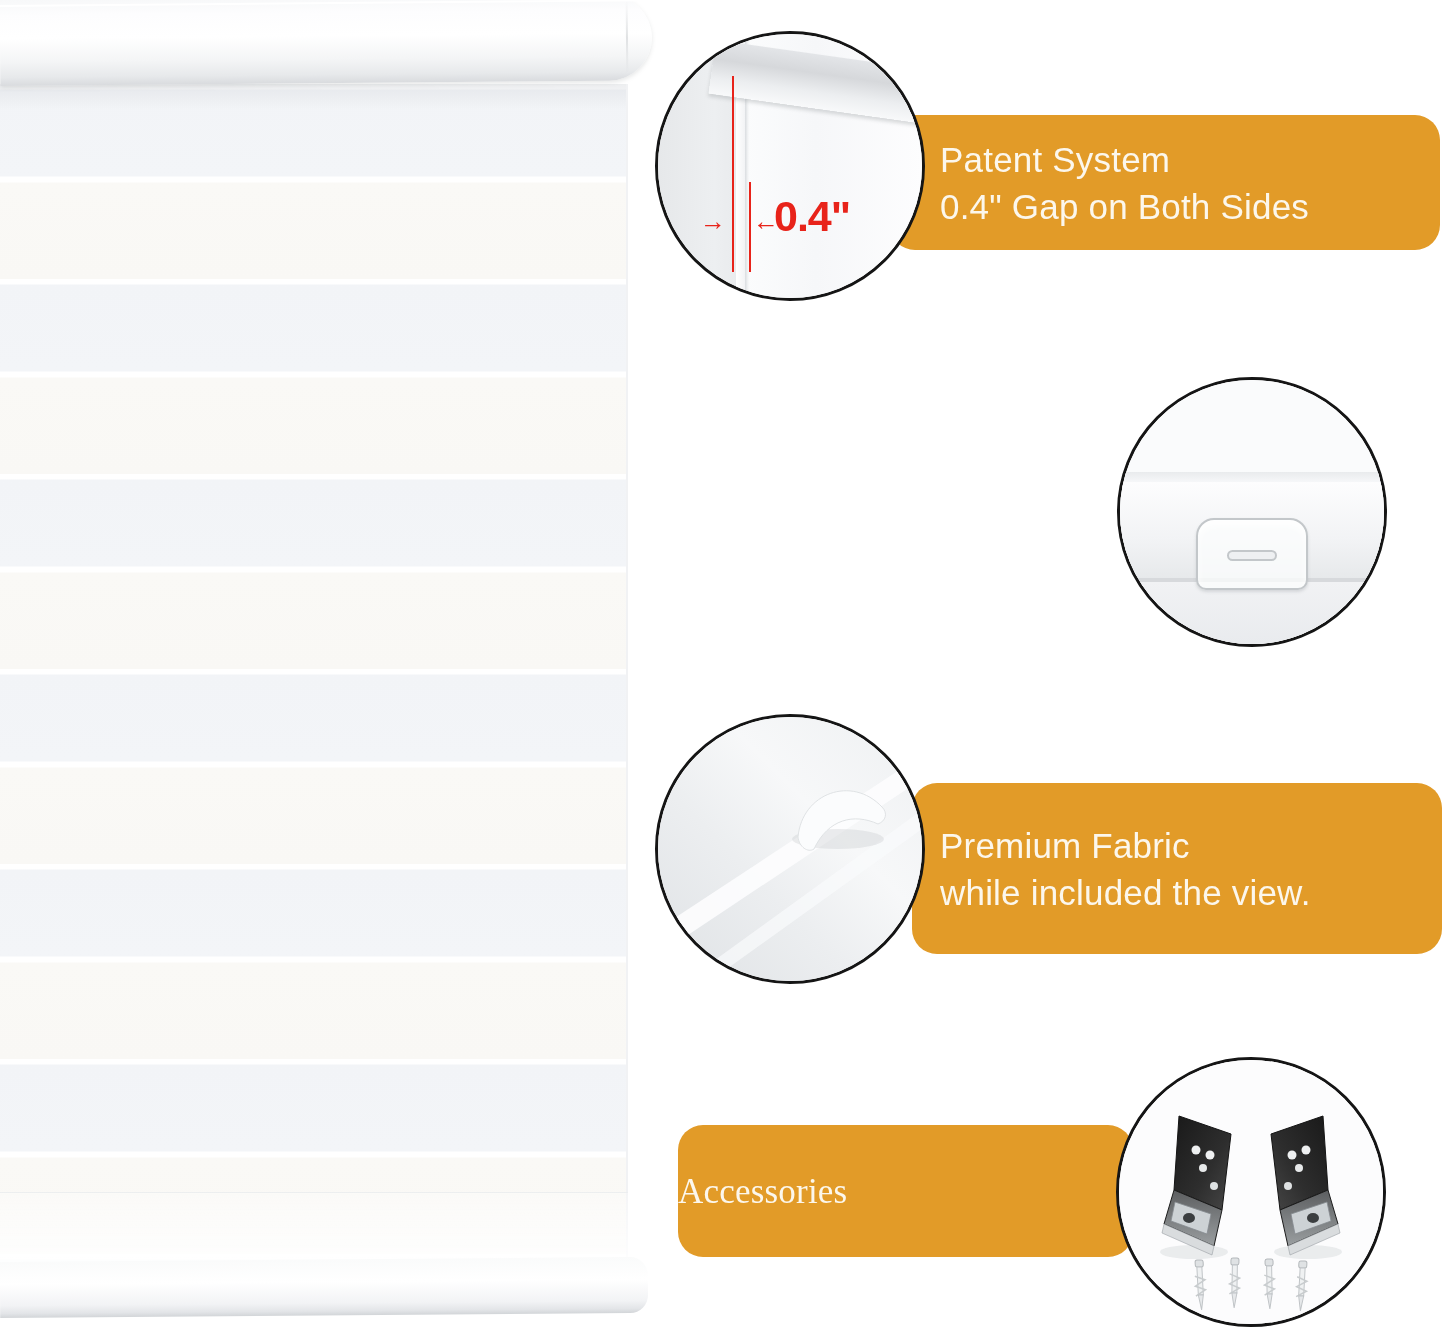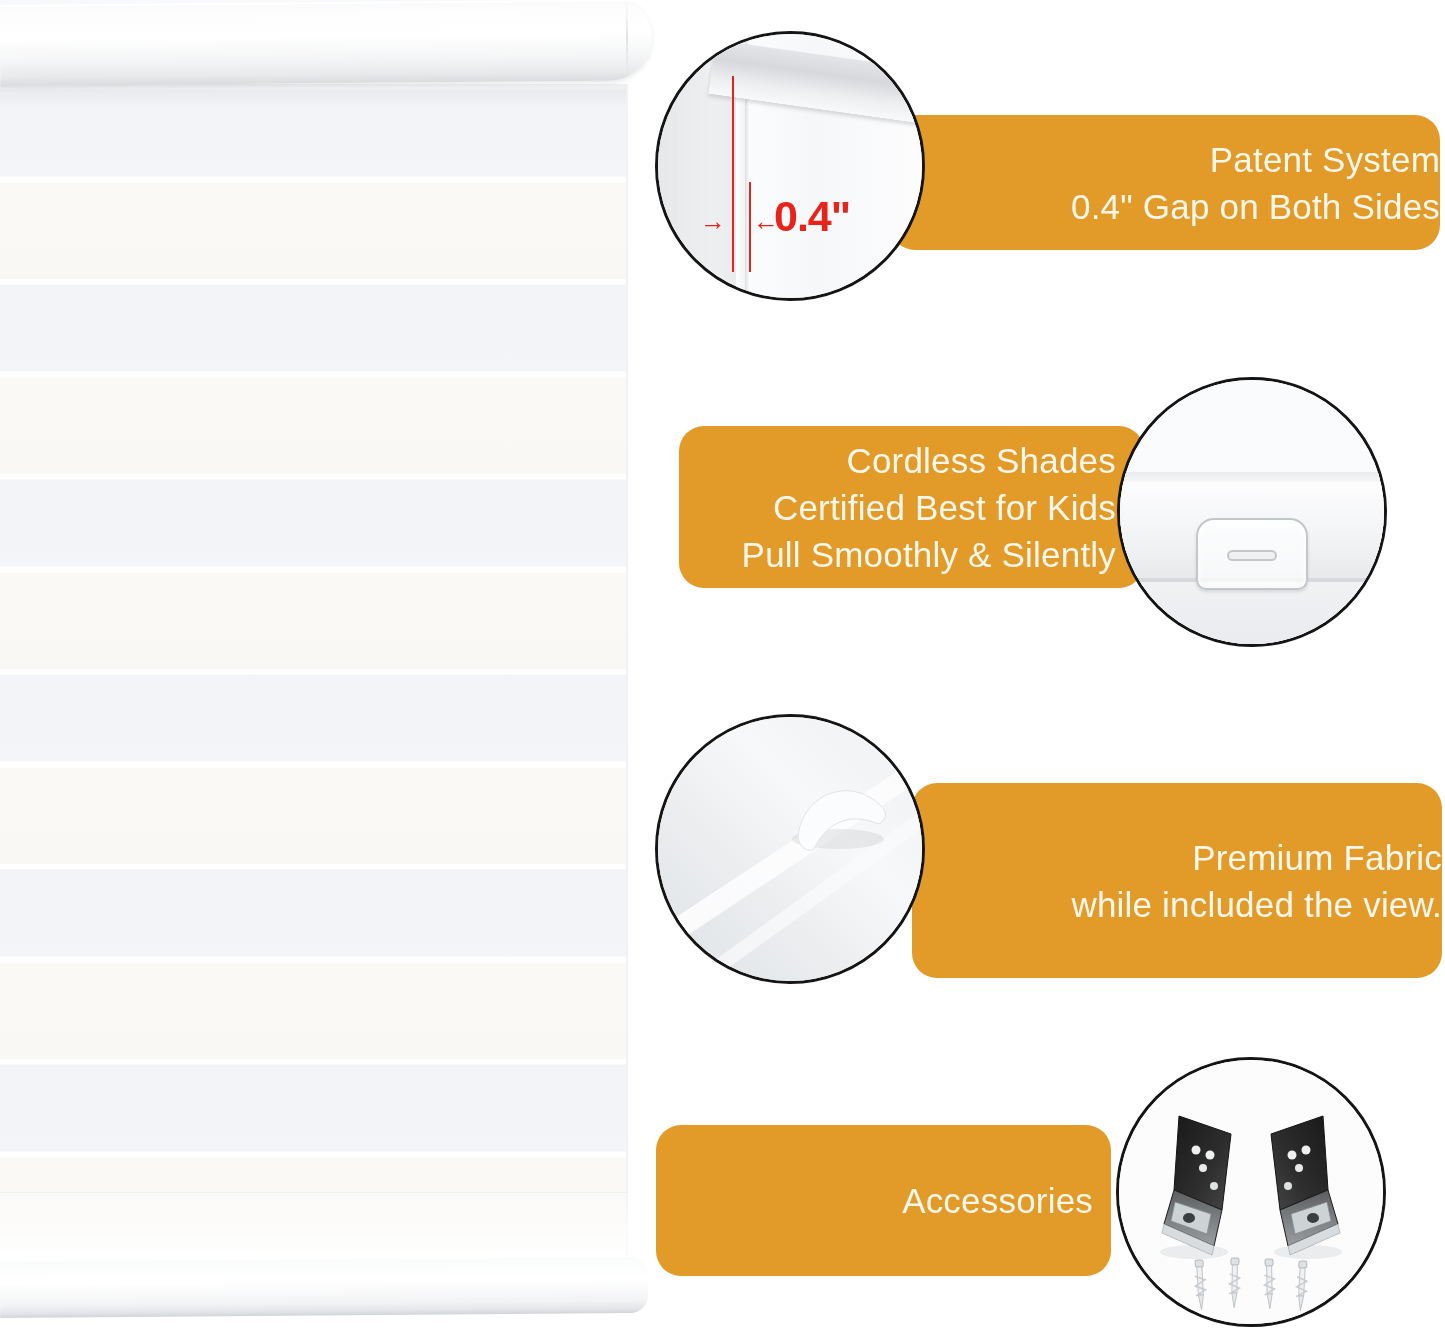--- a/index.html
+++ b/index.html
@@ -41,26 +41,26 @@
     position:absolute;left:0;top:1262px;width:648px;height:56px;
     border-radius:0 18px 18px 0;
     background:linear-gradient(180deg,#fafbfb 0%,#ffffff 40%,#f2f3f5 78%,#e3e5e8 92%,#d2d5d8 100%);
     transform:rotate(-0.45deg);transform-origin:left center;
   }
 
   
   .banner{
     position:absolute;z-index:1;background:#E29B28;color:#FCF7EC;border-radius:25px;
     display:flex;flex-direction:column;justify-content:center;
-    font-size:35px;line-height:47px;text-align:right;letter-spacing:.2px;
+    font-size:35px;line-height:47px;text-align:left;letter-spacing:.2px;
   }
   .banner-1{left:890px;top:115px;width:550px;height:135px;padding-left:50px;}
   .banner-2{left:679px;top:426px;width:465px;height:162px;padding-right:28px;}
-  .banner-3{left:912px;top:783px;width:530px;height:195px;padding-left:28px;}
-  .banner-4{left:656px;top:1125px;width:455px;height:151px;padding-right:18px;}
+  .banner-3{left:912px;top:783px;width:530px;height:171px;padding-left:28px;}
+  .banner-4{left:678px;top:1125px;width:455px;height:132px;padding-right:18px;font-family:Liberation Serif, serif;}
 
   
   .circle{
     position:absolute;z-index:2;width:270px;height:270px;border-radius:50%;
     border:3px solid #151515;overflow:hidden;background:#ffffff;
   }
   .circle-1{left:655px;top:31px;}
   .circle-2{left:1117px;top:377px;}
   .circle-3{left:655px;top:714px;}
   .circle-4{left:1116px;top:1057px;}
@@ -126,25 +126,20 @@
       <div class="c1-fabric-edge"></div>
       <div class="c1-rail"></div>
       <div class="m-line m-line-a"></div>
       <div class="m-line m-line-b"></div>
       <span class="m-arrow m-arrow-r">→</span>
       <span class="m-arrow m-arrow-l">←</span>
       <span class="m-label">0.4"</span>
     </div>
   </div>
 
-  <div class="banner banner-2">
-    <div>Cordless Shades</div>
-    <div>Certified Best for Kids</div>
-    <div>Pull Smoothly &amp; Silently</div>
-  </div>
   <div class="circle circle-2">
     <div class="inner">
       <div class="c2-bg"></div>
       <div class="c2-seam"></div>
       <div class="c2-rail-face"></div>
       <div class="c2-rail-bottom"></div>
       <div class="c2-below"></div>
       <div class="c2-handle">
         <div class="c2-handle-slot"></div>
       </div>

